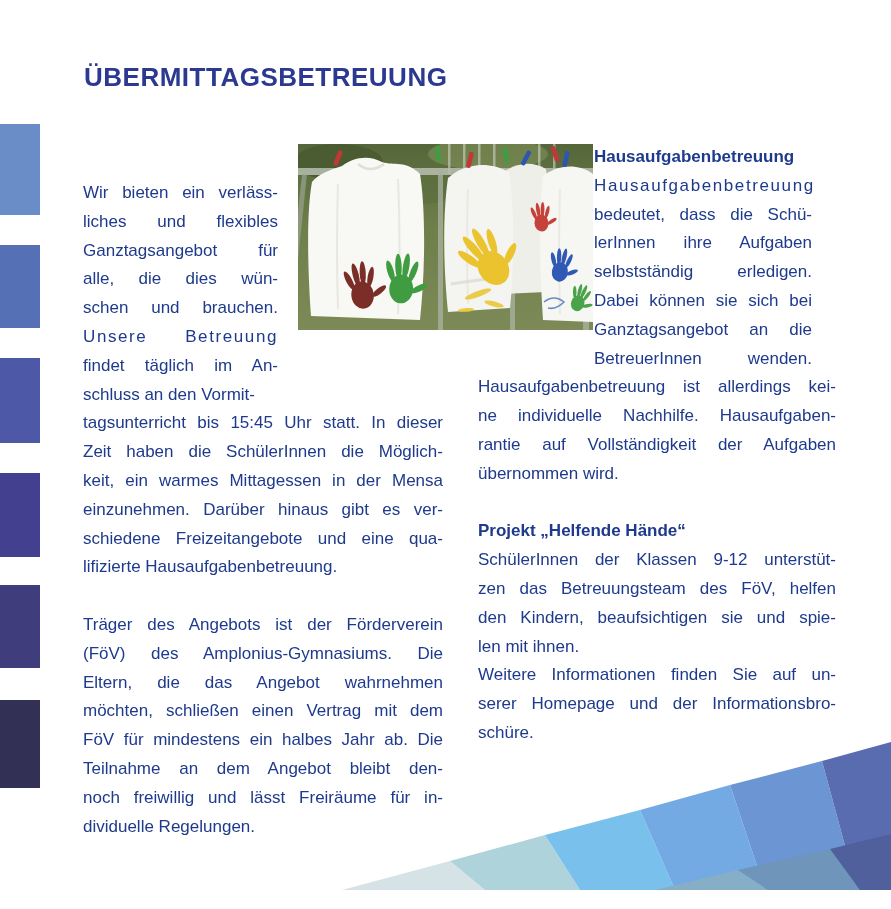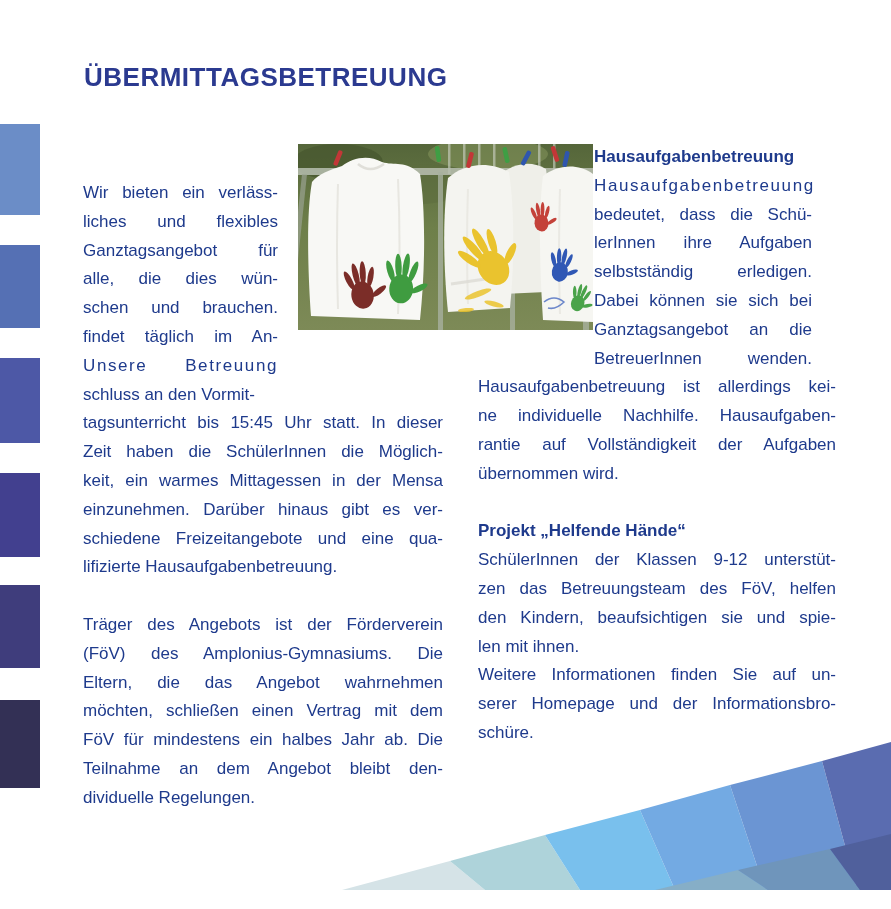--- a/index.html
+++ b/index.html
@@ -124,42 +124,43 @@
   </svg>
 
   <div class="textcol col-left">
     <div class="narrow-left">
 
     <div class="line f-j">Wir bieten ein verläss-</div>
         <div class="line f-j">liches und flexibles</div>
         <div class="line f-j">Ganztagsangebot für</div>
         <div class="line f-j">alle, die dies wün-</div>
         <div class="line f-j">schen und brauchen.</div>
+        <div class="line f-j f-x">Unsere Betreuung</div>
         <div class="line f-j">findet täglich im An-</div>
-        <div class="line f-j f-x">Unsere Betreuung</div>
         <div class="line">schluss an den Vormit-</div>
       </div>
     <div>
 
     <div class="line f-j">tagsunterricht bis 15:45 Uhr statt. In dieser</div>
         <div class="line f-j">Zeit haben die SchülerInnen die Möglich-</div>
         <div class="line f-j">keit, ein warmes Mittagessen in der Mensa</div>
         <div class="line f-j">einzunehmen. Darüber hinaus gibt es ver-</div>
         <div class="line f-j">schiedene Freizeitangebote und eine qua-</div>
         <div class="line">lifizierte Hausaufgabenbetreuung.</div>
       </div>
     <div class="gap"></div>
     <div>
 
     <div class="line f-j">Träger des Angebots ist der Förderverein</div>
         <div class="line f-j">(FöV) des Amplonius-Gymnasiums. Die</div>
         <div class="line f-j">Eltern, die das Angebot wahrnehmen</div>
         <div class="line f-j">möchten, schließen einen Vertrag mit dem</div>
         <div class="line f-j">FöV für mindestens ein halbes Jahr ab. Die</div>
         <div class="line f-j">Teilnahme an dem Angebot bleibt den-</div>
+        <div class="line f-j">noch freiwillig und lässt Freiräume für in-</div>
         <div class="line">dividuelle Regelungen.</div>
       </div>
   </div>
 
   <div class="textcol col-right">
     <div class="narrow-right">
 
     <div class="line f-b">Hausaufgabenbetreuung</div>
         <div class="line f-x">Hausaufgabenbetreuung</div>
         <div class="line f-j">bedeutet, dass die Schü-</div>

